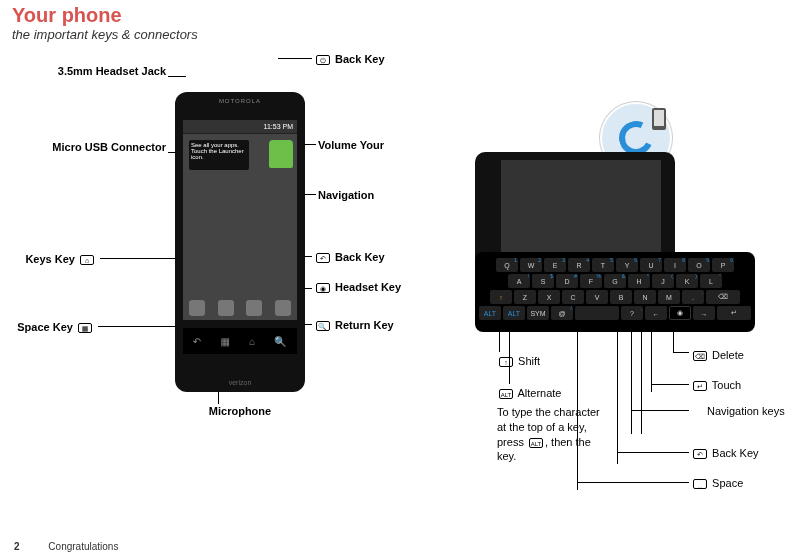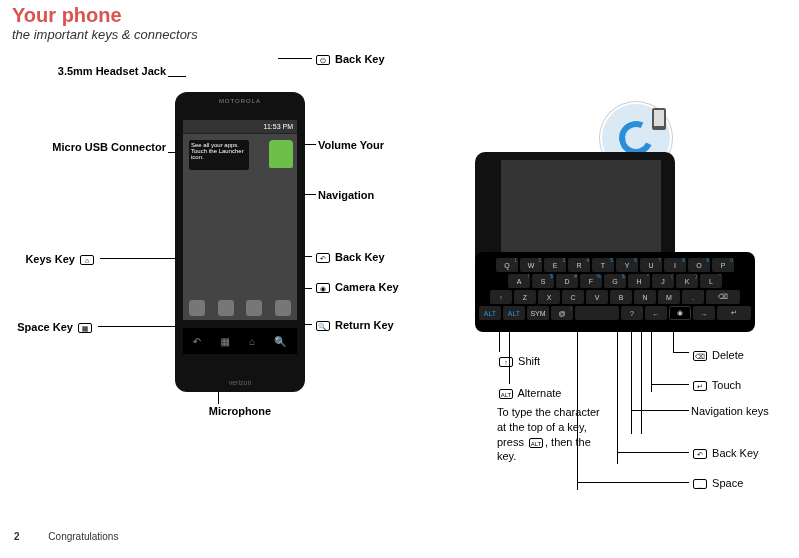--- a/index.html
+++ b/index.html
@@ -51,21 +51,21 @@
   .kb-key { flex: 1; max-width: 22px; height: 14px; background: #222; color: #ccc; font-size: 7px; display: flex; align-items: center; justify-content: center; border-radius: 2px; position: relative; }
   .kb-key .alt { position: absolute; top: -1px; right: 1px; font-size: 5px; color: #2a8fd8; }
   .kb-key.wide { max-width: 34px; }
   .kb-key.space { max-width: 80px; }
   .kb-key.amber { color: #d8a030; }
   .kb-key.blue { color: #2a8fd8; }
   .kb-key.nav { background: #000; border: 1px solid #333; }
   .kb-callout-left { position: absolute; font-size: 11px; line-height: 1.35; }
   .kb-callout-right { position: absolute; font-size: 11px; line-height: 1.35; text-align: left; }
 
-  .footer { position: absolute; bottom: 16px; left: 14px; font-size: 10px; color: #333; }
+  .footer { position: absolute; bottom: 6px; left: 14px; font-size: 10px; color: #333; }
   .footer .pg { font-weight: bold; margin-right: 26px; }
 
   .vline { position: absolute; width: 1px; background: #000; }
 </style>
 </head>
 <body>
 
 <div class="page-title">Your phone</div>
 <div class="page-sub">the important keys &amp; connectors</div>
 
@@ -97,21 +97,21 @@
     </div>
     <div class="callout callout-right" style="left:318px;top:136px;width:120px">
       <span class="b">Navigation</span>
     </div>
     <div class="callout callout-right" style="left:314px;top:198px;width:120px">
       <span class="key-icon">↶</span>
       <span class="b">Back Key</span>
     </div>
     <div class="callout callout-right" style="left:314px;top:228px;width:120px">
       <span class="key-icon">◉</span>
-      <span class="b">Camera Key</span>
+      <span class="b">Headset Key</span>
     </div>
     <div class="callout callout-right" style="left:314px;top:266px;width:120px">
       <span class="key-icon">🔍</span>
       <span class="b">Return Key</span>
     </div>
     <div class="callout" style="left:180px;top:352px;width:120px;text-align:center">
       <span class="b">Microphone</span>
     </div>
 
     <div class="line line-h" style="left:168px;top:24px;width:18px"></div>
@@ -249,21 +249,21 @@
     </div>
 
     <div class="kb-callout-right" style="left:216px;top:296px">
       <span class="key-icon">⌫</span>
       <span class="b">Delete</span>
     </div>
     <div class="kb-callout-right" style="left:216px;top:326px">
       <span class="key-icon">↵</span>
       <span class="b">Touch</span>
     </div>
-    <div class="kb-callout-right" style="left:216px;top:352px;width:80px">
+    <div class="kb-callout-right" style="left:232px;top:352px;width:80px">
       <span>Navigation keys</span>
     </div>
     <div class="kb-callout-right" style="left:216px;top:394px">
       <span class="key-icon">↶</span>
       <span class="b">Back Key</span>
     </div>
     <div class="kb-callout-right" style="left:216px;top:424px">
       <span class="key-icon">⎵</span>
       <span class="b">Space</span>
     </div>

